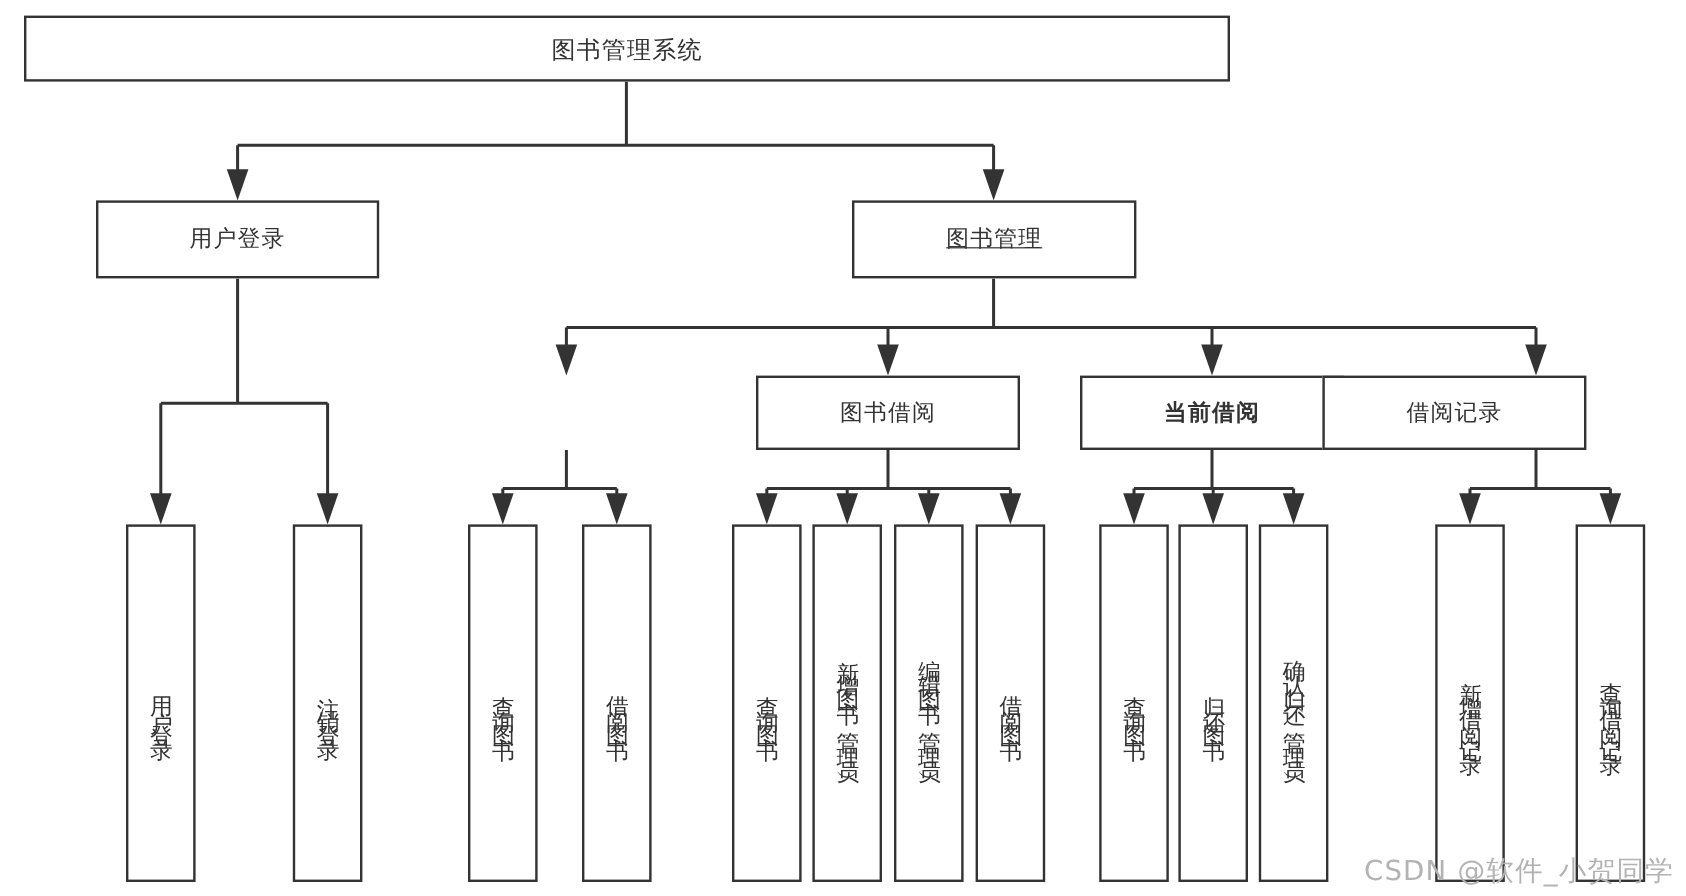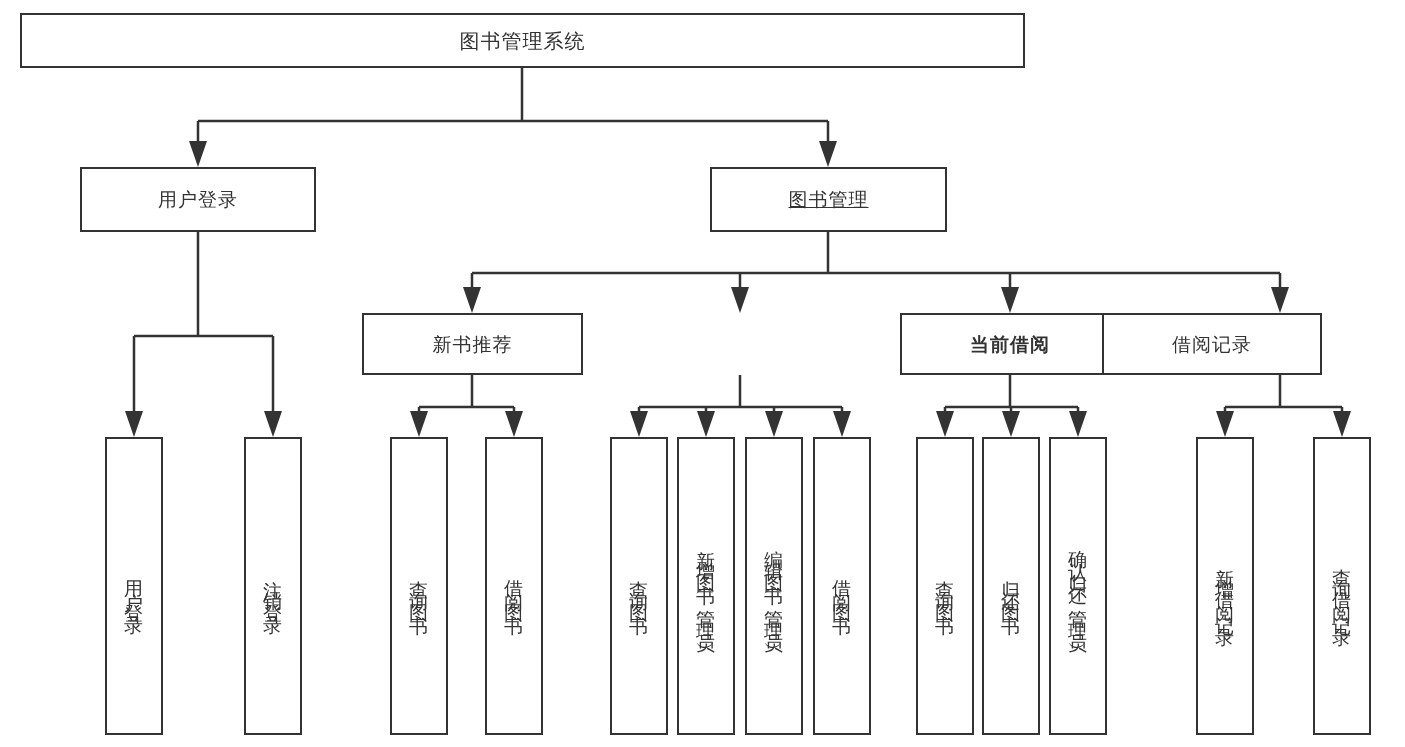--- a/index.html
+++ b/index.html
@@ -112,21 +112,21 @@
       <polygon points="1216,411 1234,411 1225,437"></polygon>
       <polygon points="1333,411 1351,411 1342,437"></polygon>
     </g>
   </svg>
 
   <div class="node hnode root-node" style="left:20px; top:13px; width:1005px; height:55px;">图书管理系统</div>
 
   <div class="node hnode" style="left:80px; top:167px; width:236px; height:65px;">用户登录</div>
   <div class="node hnode" style="left:710px; top:167px; width:237px; height:65px;text-decoration:underline;">图书管理</div>
 
-  <div class="node hnode" style="left:362px; top:313px; width:221px; height:62px;">新书推荐</div>
+  <div class="node hnode" style="left:630px; top:313px; width:220px; height:62px;">图书借阅</div>
   <div class="node hnode" style="left:900px; top:313px; width:220px; height:62px;font-weight:bold;">当前借阅</div>
   <div class="node hnode" style="left:1102px; top:313px; width:220px; height:62px;font-family:Liberation Serif, serif;">借阅记录</div>
 
   <div class="node vnode" style="left:105px; top:437px; width:58px; height:298px;">用户登录</div>
   <div class="node vnode" style="left:244px; top:437px; width:58px; height:298px;">注销登录</div>
 
   <div class="node vnode" style="left:390px; top:437px; width:58px; height:298px;">查询图书</div>
   <div class="node vnode" style="left:485px; top:437px; width:58px; height:298px;">借阅图书</div>
 
   <div class="node vnode" style="left:610px; top:437px; width:58px; height:298px;">查询图书</div>
@@ -134,14 +134,15 @@
   <div class="node vnode" style="left:745px; top:437px; width:58px; height:298px;">编辑图书（管理员）</div>
   <div class="node vnode" style="left:813px; top:437px; width:58px; height:298px;">借阅图书</div>
 
   <div class="node vnode" style="left:916px; top:437px; width:58px; height:298px;">查询图书</div>
   <div class="node vnode" style="left:982px; top:437px; width:58px; height:298px;">归还图书</div>
   <div class="node vnode" style="left:1049px; top:437px; width:58px; height:298px;">确认归还（管理员）</div>
 
   <div class="node vnode" style="left:1196px; top:437px; width:58px; height:298px;">新增借阅记录</div>
   <div class="node vnode" style="left:1313px; top:437px; width:58px; height:298px;">查询借阅记录</div>
 
+  <div class="watermark">CSDN @软件_小贺同学</div>
 
 </div>
 
 </body></html>

